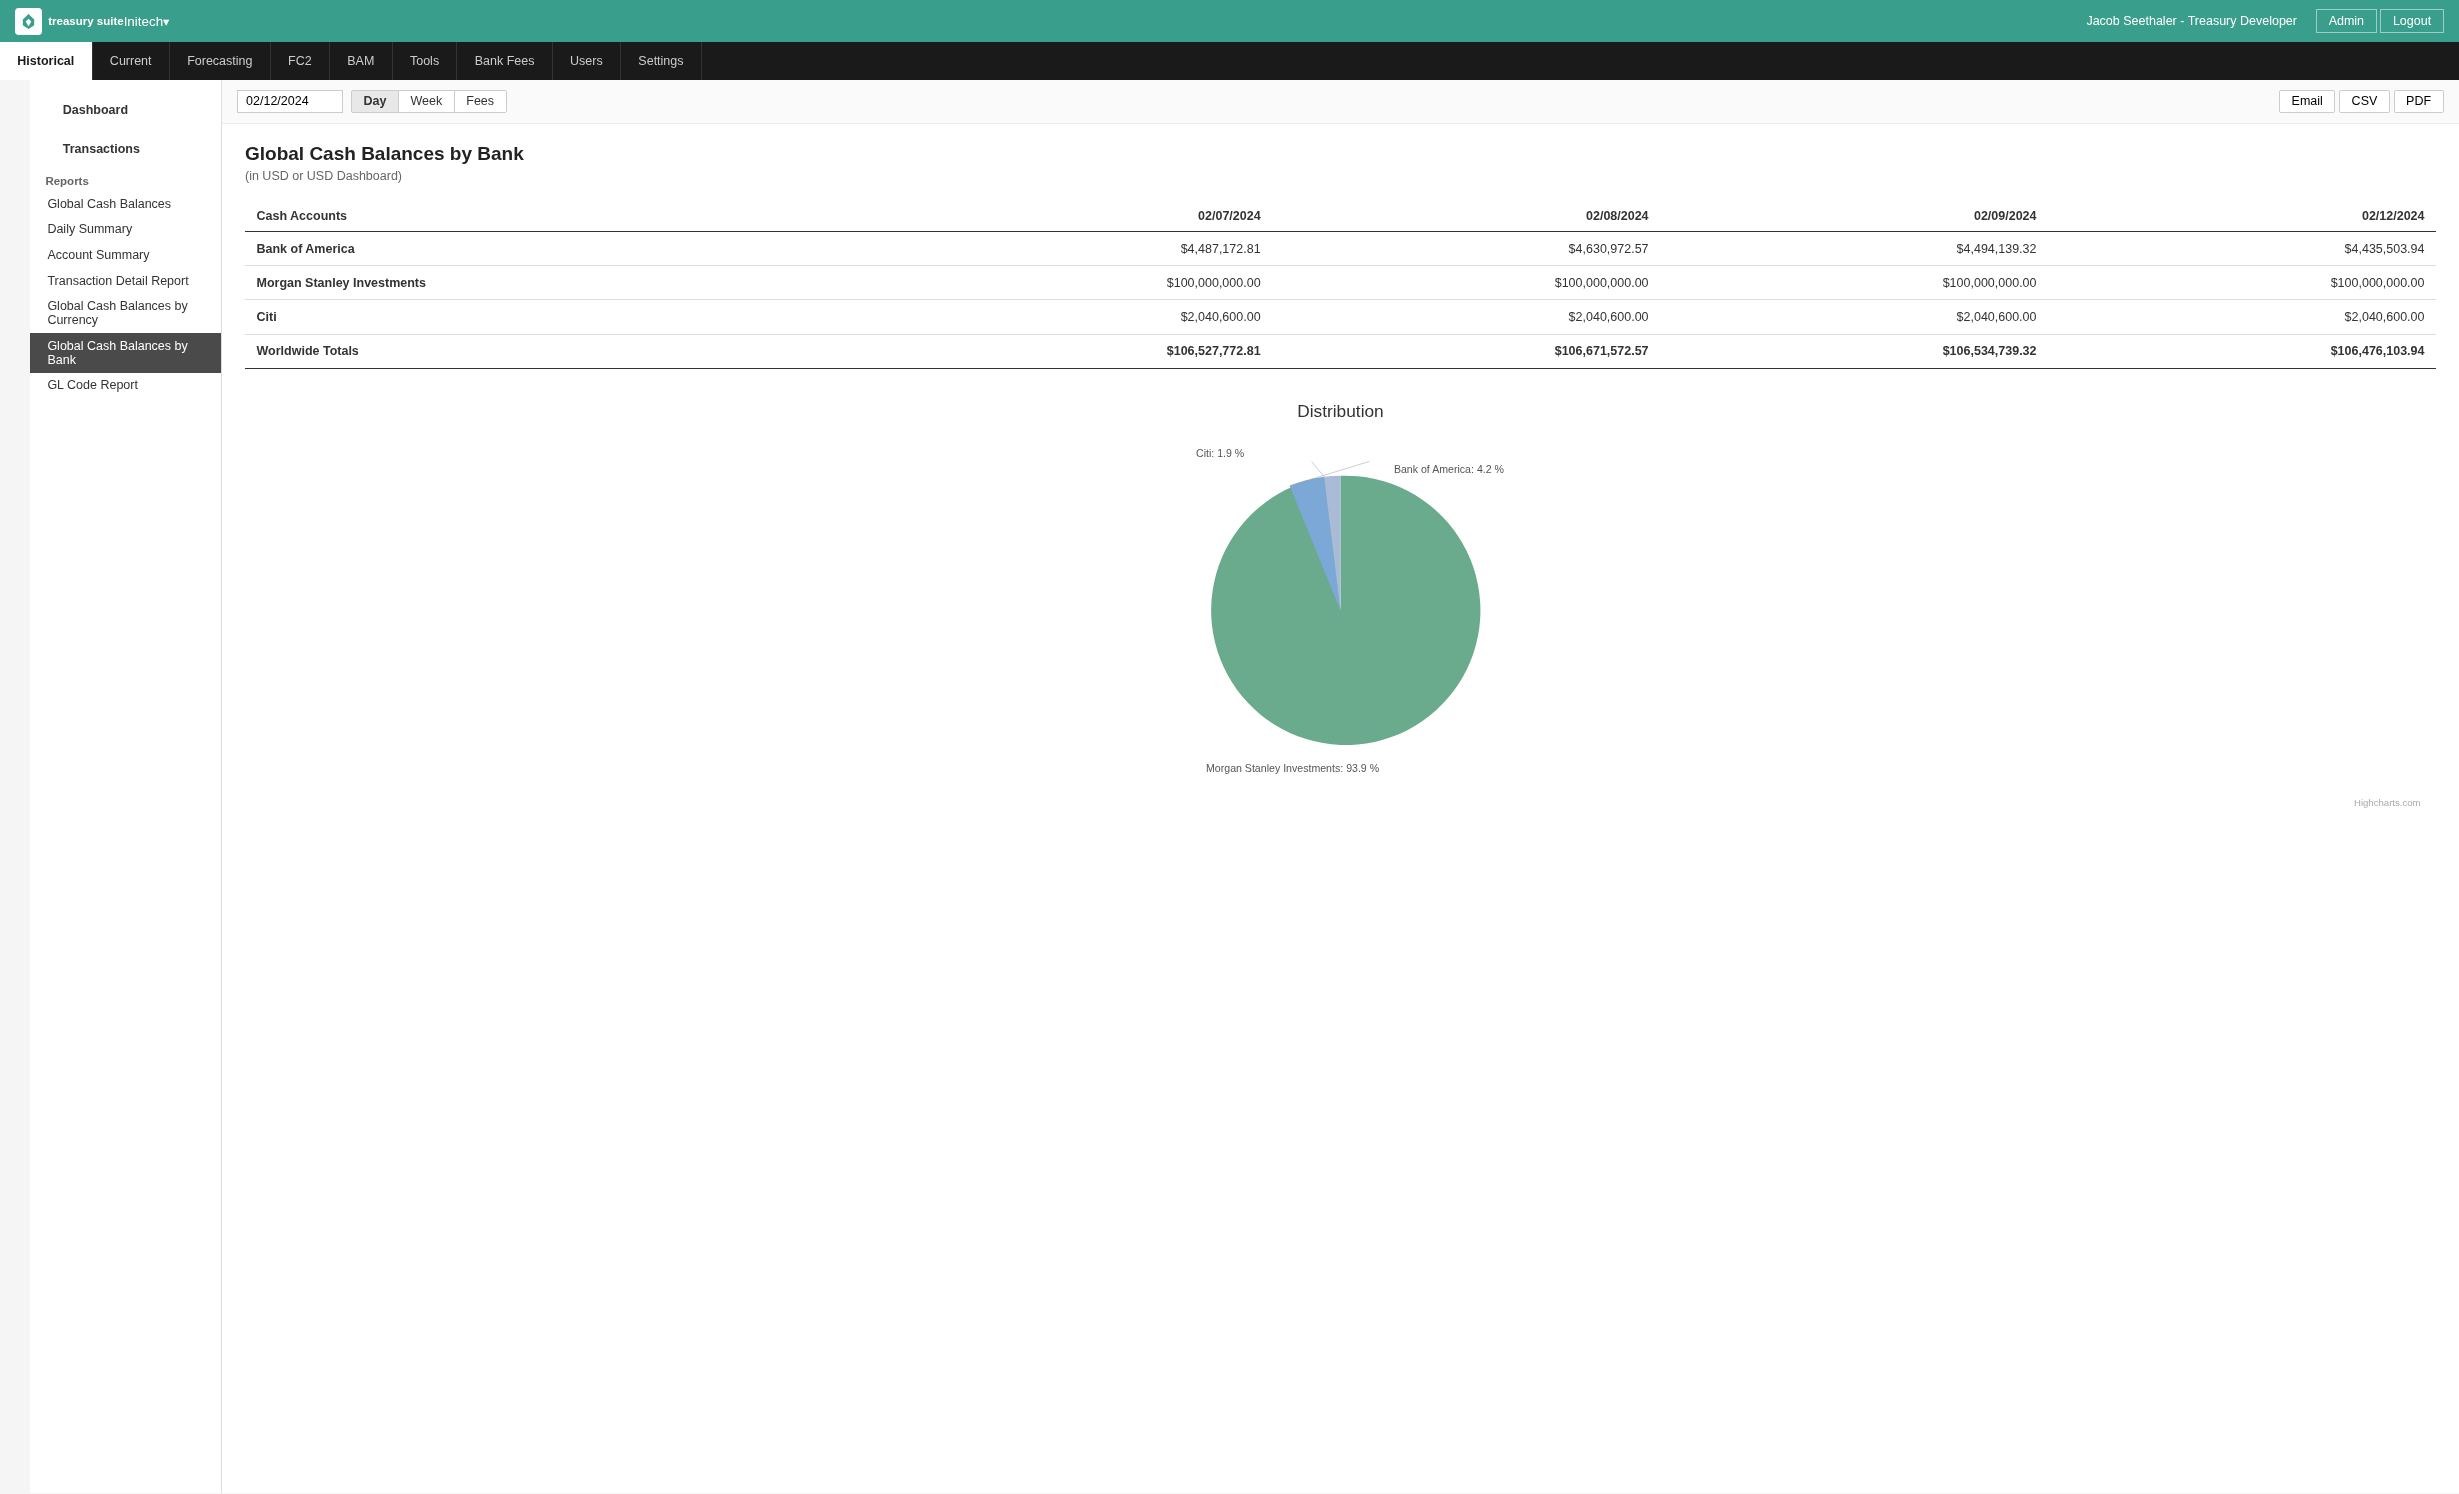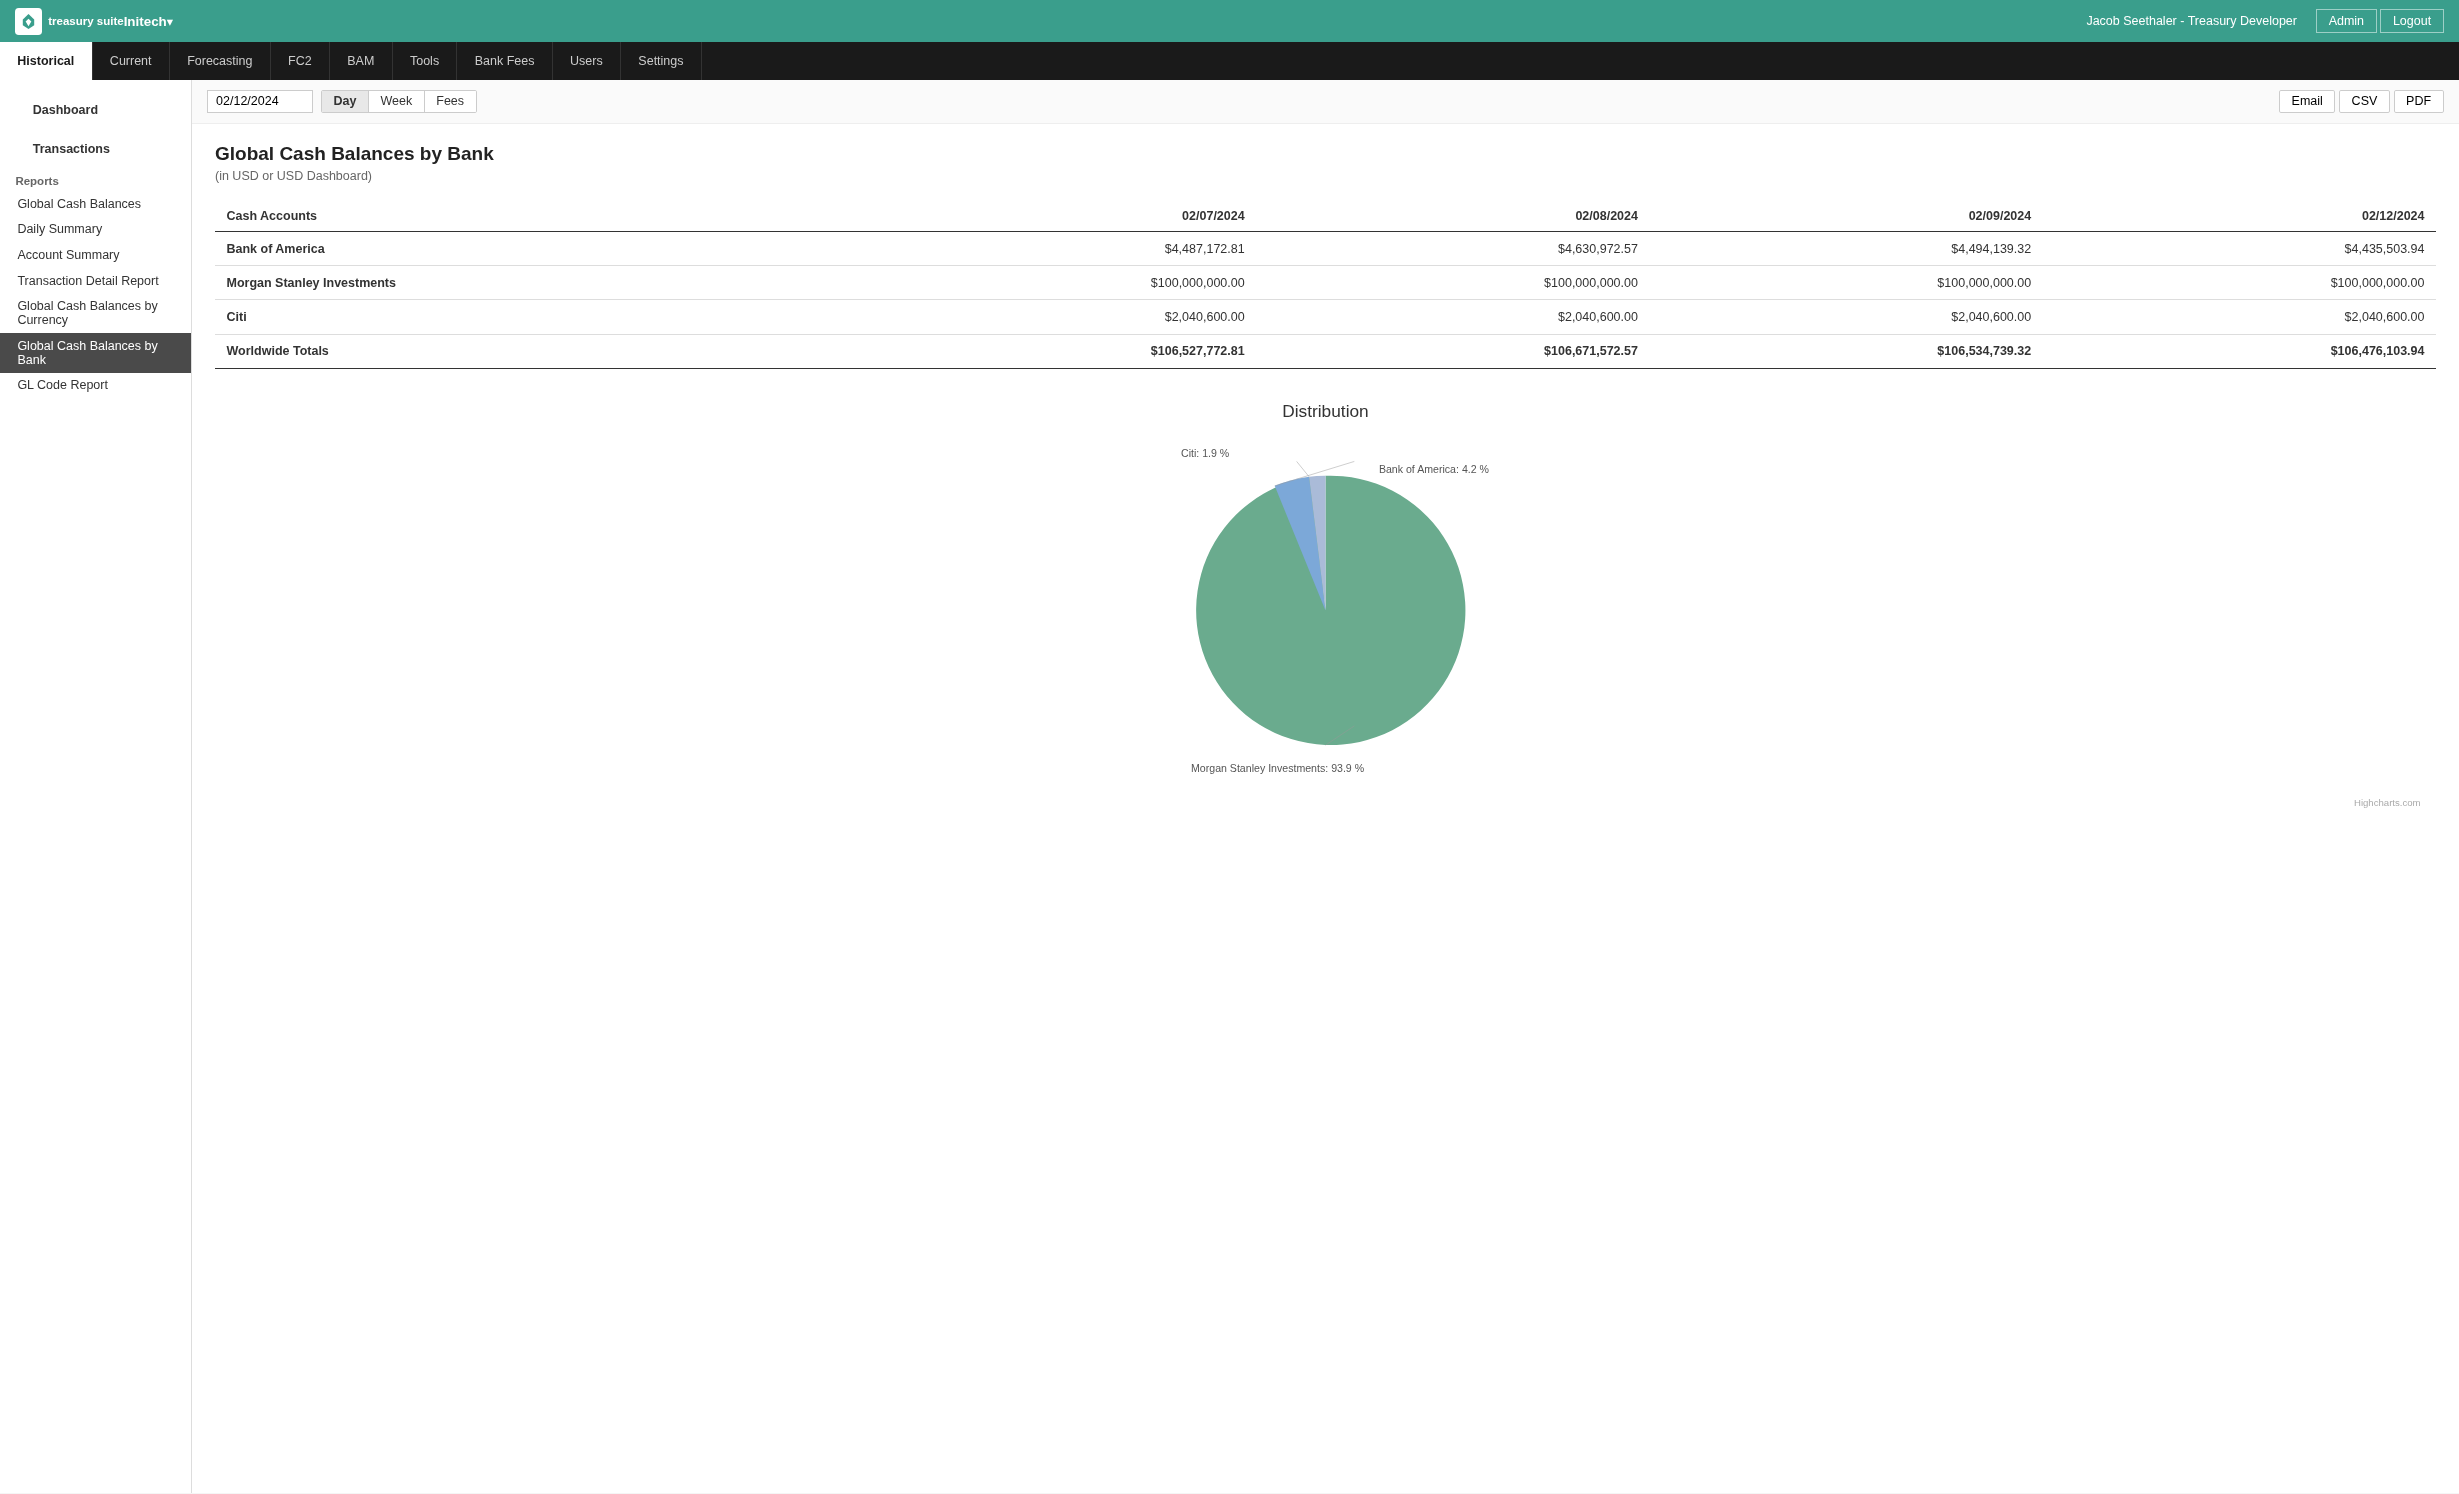--- a/index.html
+++ b/index.html
@@ -16,21 +16,21 @@
     }
     .top-bar-left { display: flex; align-items: center; gap: 0; text-align: center; }
     .logo-area { display: flex; align-items: center; gap: 5.8px; color: white; font-size: 13.4px; font-weight: bold; }
     .logo-icon {
       width: 27px; height: 27px;
       background: white;
       border-radius: 3.8px;
       display: flex; align-items: center; justify-content: center;
     }
     .logo-icon svg { width: 19px; height: 19px; }
-    .company-name { color: white; font-size: 13.4px; font-weight: 700; display: flex; align-items: center; gap: 3.8px; }
+    .company-name { color: white; font-size: 13.4px; font-weight: 400; display: flex; align-items: center; gap: 3.8px; }
     .top-bar-right { display: flex; align-items: center; gap: 0; }
     .top-bar-right span { color: white; font-size: 12.5px; margin-right: 15.4px; }
     .top-bar-btn {
       background: transparent;
       border: 1px solid rgba(255,255,255,0.5);
       color: white;
       padding: 3.8px 11.5px;
       cursor: pointer;
       font-size: 12.5px;
       margin-left: 3.8px;
@@ -50,21 +50,21 @@
       height: 38px;
       display: flex; align-items: center;
       cursor: pointer;
       font-size: 12.5px;
       border-right: 1px solid #333;
       white-space: nowrap;
     }
     .nav-item.active { background: white; color: #1a1a1a; font-weight: 600; }
 
     
-    .main-layout { display: flex; height: calc(100vh - 81px); }
+    .main-layout { display: flex; height: calc(100vh - 81px); padding-left: 30px; }
 
     
     .sidebar {
       width: 192px;
       background: white;
       border-right: 1px solid #ddd;
       padding: 7.7px 0;
       overflow-y: auto;
       flex-shrink: 0;
     }

